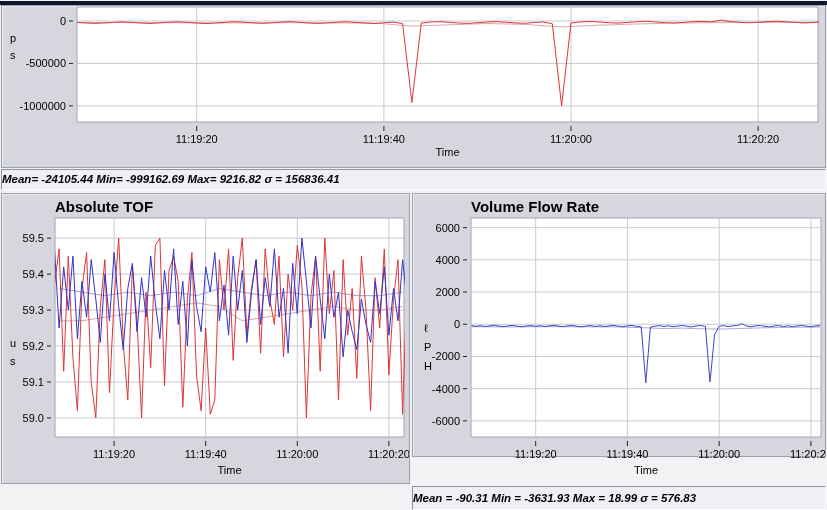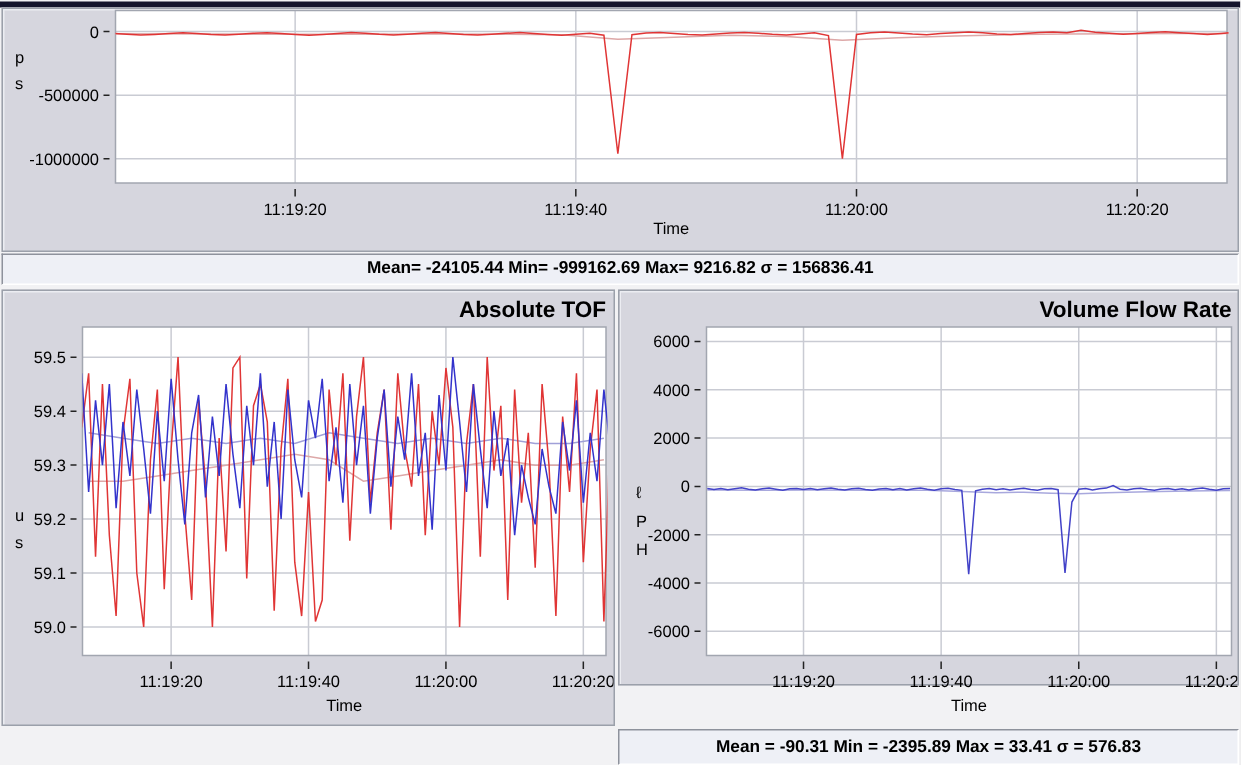--- a/index.html
+++ b/index.html
@@ -9,25 +9,25 @@
   #top-strip{position:absolute;left:0;top:1px;width:827px;height:4px;background:#14142c;}
   .panel{position:absolute;background:#d6d6de;border:1px solid #9ba0aa;
          box-shadow:inset 1px 1px 0 #ecedf2;}
   #panel-top{left:1px;top:5px;width:825px;height:163px;}
   #panel-tof{left:1px;top:193px;width:409px;height:291px;}
   #panel-flow{left:412px;top:193px;width:414px;height:264px;}
   .panel svg{position:absolute;left:0;top:0;}
   svg text{font-family:"Liberation Sans",sans-serif;}
   .statsbar{position:absolute;background:#eef0f6;border:1px solid;
             border-color:#8e929c #ffffff #ffffff #8e929c;
-            text-align:center;font-weight:bold;font-size:11.5px;color:#000;}
+            text-align:left;font-weight:bold;font-size:11.5px;color:#000;font-style:italic;}
   #bar-top{left:1px;top:169px;width:825px;height:21px;line-height:19px;}
   #bar-tof{left:1px;top:486px;width:409px;height:24px;line-height:22px;}
   #bar-flow{left:412px;top:486px;width:414px;height:24px;line-height:22px;}
-  .chart-title{position:absolute;top:4px;height:19px;text-align:right;
+  .chart-title{position:absolute;top:4px;height:19px;text-align:left;
                font-weight:bold;font-size:15px;color:#000;}
   #tof-title{left:53px;width:349px;}
   #flow-title{left:58px;width:350px;}
 </style>
 </head>
 <body>
 
 <div id="screen">
   <div id="top-strip"></div>
 
@@ -185,14 +185,14 @@
           <text x="11" y="157" text-anchor="start" font-size="11" fill="#000">P</text>
           <text x="11" y="176" text-anchor="start" font-size="11" fill="#000">H</text>
         </g>
         <g>
           <text x="233" y="280" text-anchor="middle" font-size="11" fill="#000">Time</text>
         </g>
       </svg>
   </div>
 
 
-  <div class="statsbar" id="bar-flow">Mean = -90.31 Min = -2395.89 Max = 33.41 σ = 576.83</div>
+  <div class="statsbar" id="bar-flow">Mean = -90.31 Min = -3631.93 Max = 18.99 σ = 576.83</div>
 </div>
 
 </body></html>

